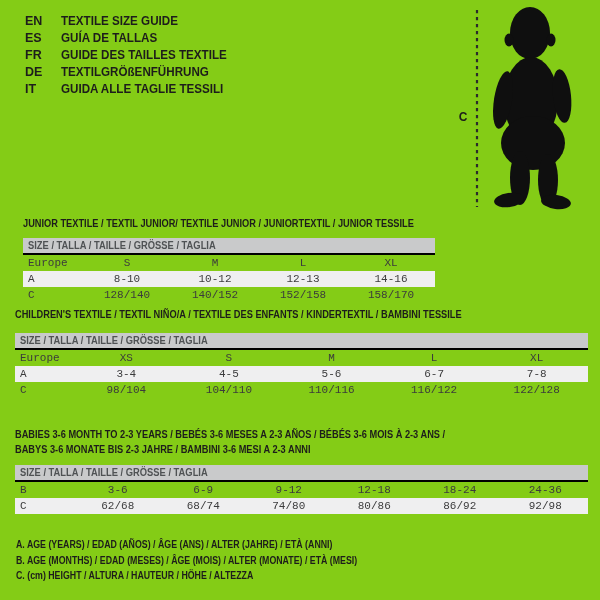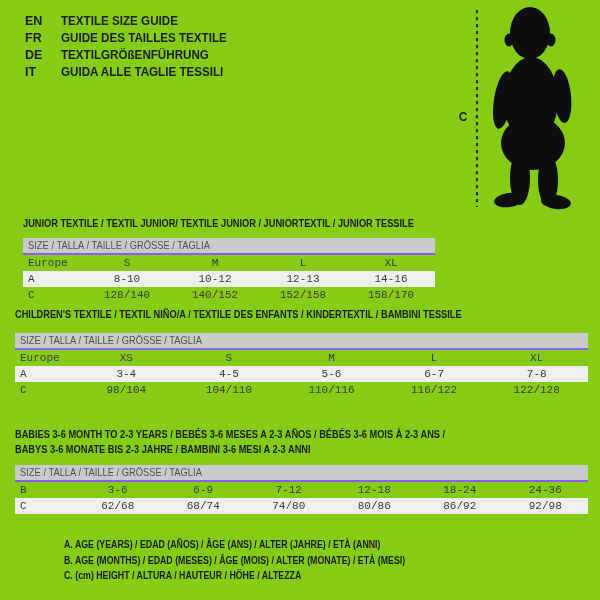--- a/index.html
+++ b/index.html
@@ -26,45 +26,49 @@
   #sec-2{top:427px;width:573px;}
   .table-title{font-weight:bold;font-size:11px;line-height:13px;white-space:nowrap;}
   #sec-2 .table-title{line-height:15px;}
   .cond-title{display:inline-block;transform:scaleX(.84);transform-origin:0 50%;white-space:nowrap;}
   #sec-0 .size-table{margin-top:8px;}
   #sec-1 .size-table{margin-top:12px;}
   #sec-2 .size-table{margin-top:8px;}
 
   .bar{
     background:#c9cacb;height:15px;line-height:15px;
-    border-bottom:2px solid #8b5cf6;
-    padding-left:5px;font-size:11px;color:#4f5254;font-weight:normal;
+    border-bottom:2px solid #000000;
+    padding-left:5px;font-size:11px;color:#4f5254;font-weight:bold;
   }
   .cond-bar{display:inline-block;transform:scaleX(.85);transform-origin:0 50%;white-space:nowrap;}
 
   .row{display:grid;height:16px;line-height:16px;font-size:11px;color:#3b3b3c;font-family:Liberation Mono, monospace;}
   .row.alt{background:#efeff0;}
   .cell{overflow:hidden;}
   .cell.label{padding-left:5px;text-align:left;}
   .cell.val{text-align:center;}
 
   
   .footnotes{position:absolute;left:16px;top:537px;}
-  .footnote{font-weight:bold;font-size:11px;line-height:15.5px;color:#1d1d1b;white-space:nowrap;margin-left:48px;}
+  .footnote{font-weight:bold;font-size:11px;line-height:15.5px;color:#1d1d1b;white-space:nowrap;}
   .cond-note{display:inline-block;transform:scaleX(.8);transform-origin:0 50%;white-space:nowrap;}
 </style>
 </head>
 <body>
 
 <div class="page">
 
   <div class="lang-list" id="lang-list">
       <div class="lang-row">
         <span class="lang-code">EN</span>
         <span class="lang-label">TEXTILE SIZE GUIDE</span>
+      </div>
+      <div class="lang-row">
+        <span class="lang-code">ES</span>
+        <span class="lang-label">GUÍA DE TALLAS</span>
       </div>
       <div class="lang-row">
         <span class="lang-code">FR</span>
         <span class="lang-label">GUIDE DES TAILLES TEXTILE</span>
       </div>
       <div class="lang-row">
         <span class="lang-code">DE</span>
         <span class="lang-label">TEXTILGRÖßENFÜHRUNG</span>
       </div>
       <div class="lang-row">
@@ -158,21 +162,21 @@
     <div class="table-title-wrap">
         <div class="table-title"><span class="cond-title">BABIES 3-6 MONTH TO 2-3 YEARS / BEBÉS 3-6 MESES A 2-3 AÑOS / BÉBÉS 3-6 MOIS À 2-3 ANS /</span></div>
         <div class="table-title"><span class="cond-title">BABYS 3-6 MONATE BIS 2-3 JAHRE / BAMBINI 3-6 MESI A 2-3 ANNI</span></div>
       </div>
     <div class="size-table">
       <div class="bar"><span class="cond-bar">SIZE / TALLA / TAILLE / GRÖSSE / TAGLIA</span></div>
     <div class="row" style="grid-template-columns: 60px repeat(6, 1fr);">
           <div class="cell label">B</div>
           <div class="cell val">3-6</div>
           <div class="cell val">6-9</div>
-          <div class="cell val">7-12</div>
+          <div class="cell val">9-12</div>
           <div class="cell val">12-18</div>
           <div class="cell val">18-24</div>
           <div class="cell val">24-36</div>
         </div>
         <div class="row alt" style="grid-template-columns: 60px repeat(6, 1fr);">
           <div class="cell label">C</div>
           <div class="cell val">62/68</div>
           <div class="cell val">68/74</div>
           <div class="cell val">74/80</div>
           <div class="cell val">80/86</div>

